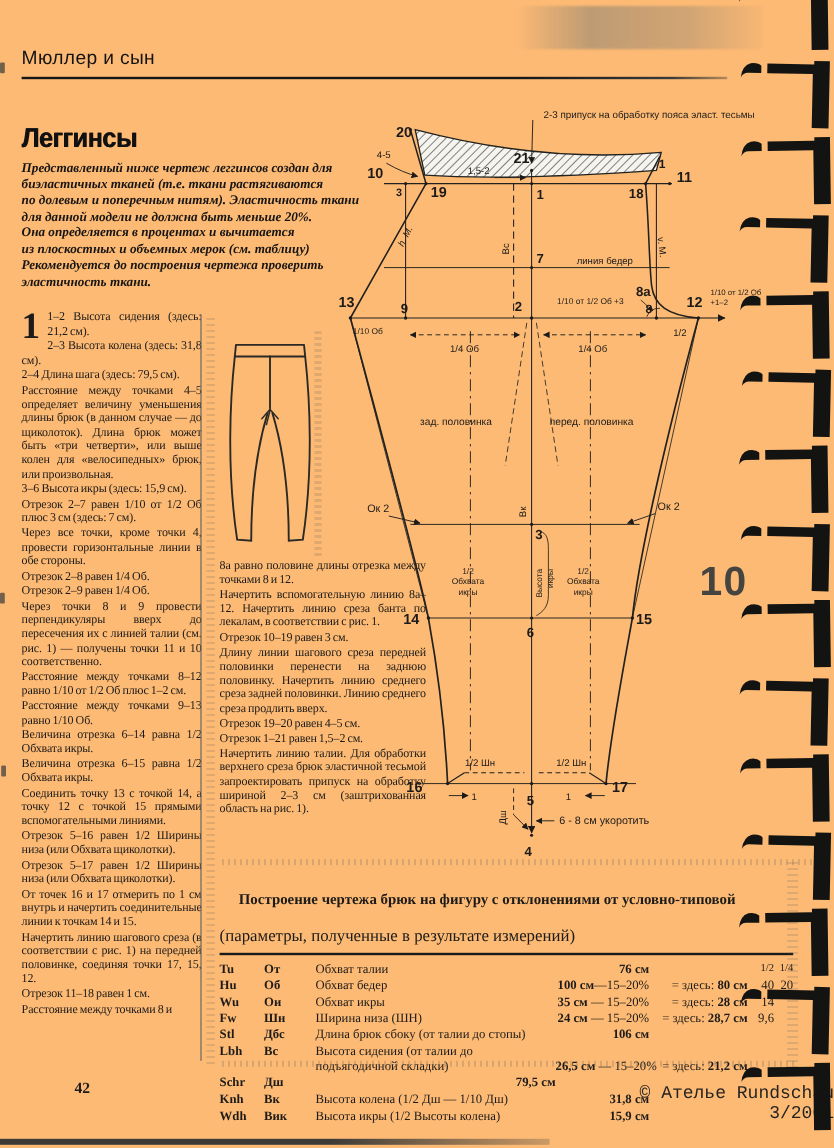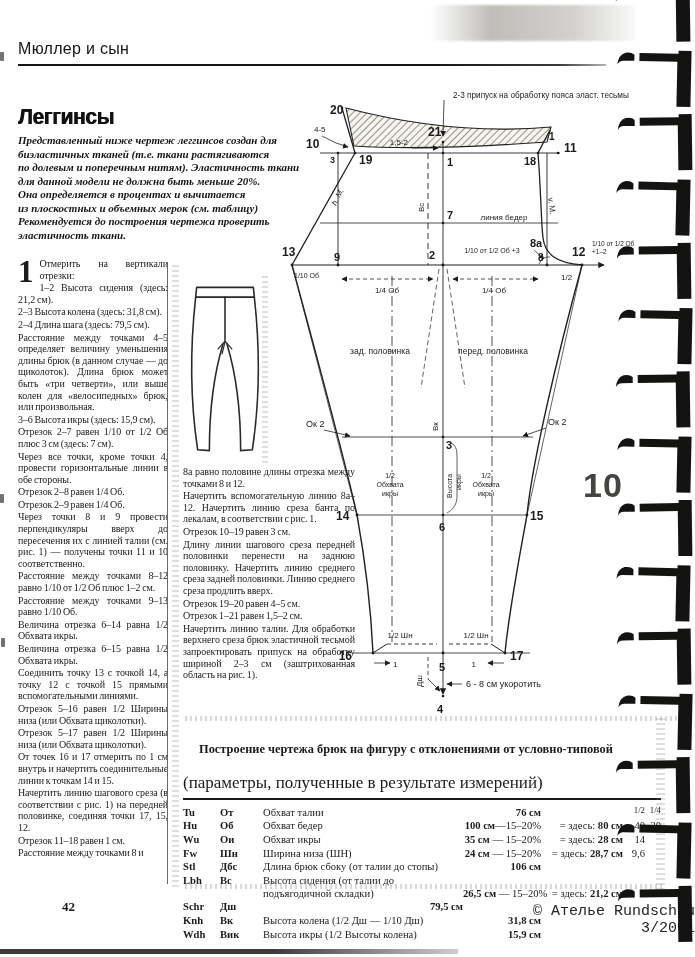--- a/index.html
+++ b/index.html
@@ -1,16 +1,16 @@
 <!DOCTYPE html>
 <html><head>
 <meta charset="utf-8">
 <style>
   html,body{margin:0;padding:0;background:#cfcdc7;}
-  .page{position:relative;width:695px;height:957px;background:#ffffff;overflow:hidden;
+  .page{position:relative;width:695px;height:957px;background:#fdba74;overflow:hidden;
         font-family:"Liberation Serif",serif;color:#1c1b19;}
   .a{position:absolute;}
 
   .hdr{left:18px;top:40px;font-family:"Liberation Sans",sans-serif;font-size:16px;
        letter-spacing:.3px;color:#141414;}
   .hdr-rule{left:18px;top:64px;width:588px;height:2px;
        background:linear-gradient(90deg,#161616 70%,#3a3a38 92%,rgba(40,40,40,.35));}
 
   .title{left:18px;top:103px;font-family:"Liberation Sans",sans-serif;font-weight:bold;
        font-size:21px;letter-spacing:-.4px;transform:scaleY(1.08);transform-origin:left top;
@@ -29,21 +29,21 @@
 
   .fig10{left:583px;top:466px;font-family:"Liberation Sans",sans-serif;font-weight:bold;
        font-size:34px;color:#454440;letter-spacing:1px;}
 
   .pagenum{left:18px;top:899px;font-size:13px;font-weight:bold;margin-left:44px;}
   .copyright{left:500px;top:903px;font-family:Liberation Mono, monospace;font-size:15px;color:#262522;text-align:right;}
 
   
   .tbl{left:183px;top:726px;width:478px;}
   .t-title{font-size:12.4px;font-weight:bold;margin:16px;}
-  .t-sub{font-size:17px;margin:1px 0 0 0;}
+  .t-sub{font-size:14px;margin:1px 0 0 0;}
   .t-rule{height:1.5px;background:#1a1a18;margin:5px 0 7px 0;}
   .t-row{display:grid;grid-template-columns:37px 43px 200px 78px 82px 22px 16px;
        font-size:10.6px;line-height:1.2;margin-bottom:1px;}
   .c-de,.c-ru{font-weight:bold;}
   .c-name{white-space:pre-line;padding-right:4px;}
   .c-val,.c-res{align-self:end;white-space:nowrap;text-align:right;}
   .c-half,.c-quarter{align-self:end;text-align:right;}
   .hdrsm{font-size:8.8px;transform:translateY(-4px);font-weight:normal;}
 
   
@@ -68,21 +68,21 @@
   <div class="a intro">Представленный ниже чертеж леггинсов создан для
 биэластичных тканей (т.е. ткани растягиваются
 по долевым и поперечным нитям). Эластичность ткани
 для данной модели не должна быть меньше 20%.
 Она определяется в процентах и вычитается
 из плоскостных и объемных мерок (см. таблицу)
 Рекомендуется до построения чертежа проверить
 эластичность ткани.</div>
 
   <div class="a colL">
-    <p class="lead"><span class="bignum">1</span><span>Отмерить на вертикали отрезки:</span></p>
+    <p class="lead"><span class="bignum">1</span></p>
     <div>
         <p class="ipar">1–2 Высота сидения (здесь: 21,2 см).</p>
         <p class="ipar">2–3 Высота колена (здесь: 31,8 см).</p>
         <p class="ipar">2–4 Длина шага (здесь: 79,5 см).</p>
         <p class="ipar">Расстояние между точками 4–5 определяет величину уменьшения длины брюк (в данном случае — до щиколоток). Длина брюк может быть «три четверти», или выше колен для «велосипедных» брюк, или произвольная.</p>
         <p class="ipar">3–6 Высота икры (здесь: 15,9 см).</p>
         <p class="ipar">Отрезок 2–7 равен 1/10 от 1/2 Об плюс 3 см (здесь: 7 см).</p>
         <p class="ipar">Через все точки, кроме точки 4, провести горизонтальные линии в обе стороны.</p>
         <p class="ipar">Отрезок 2–8 равен 1/4 Об.</p>
         <p class="ipar">Отрезок 2–9 равен 1/4 Об.</p>

